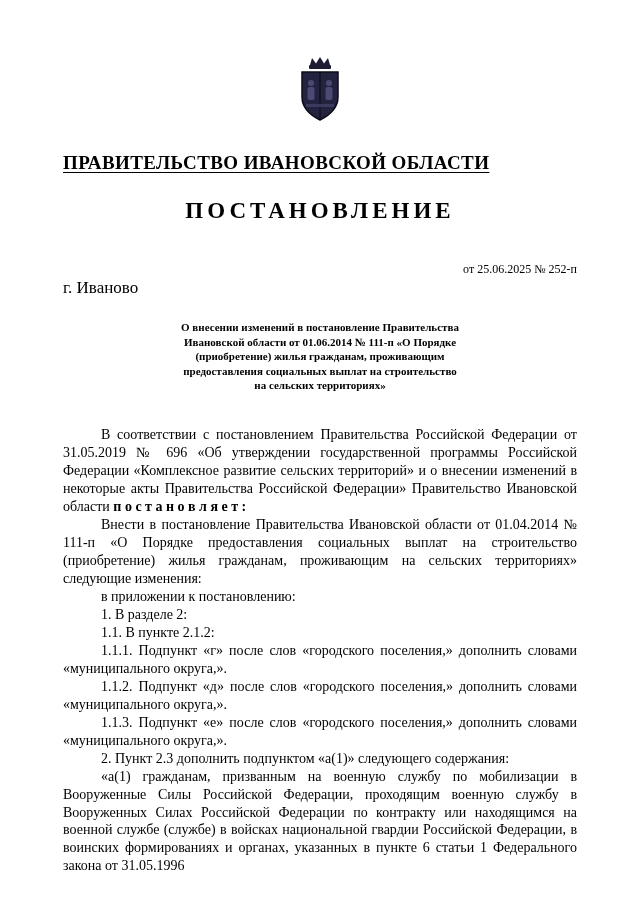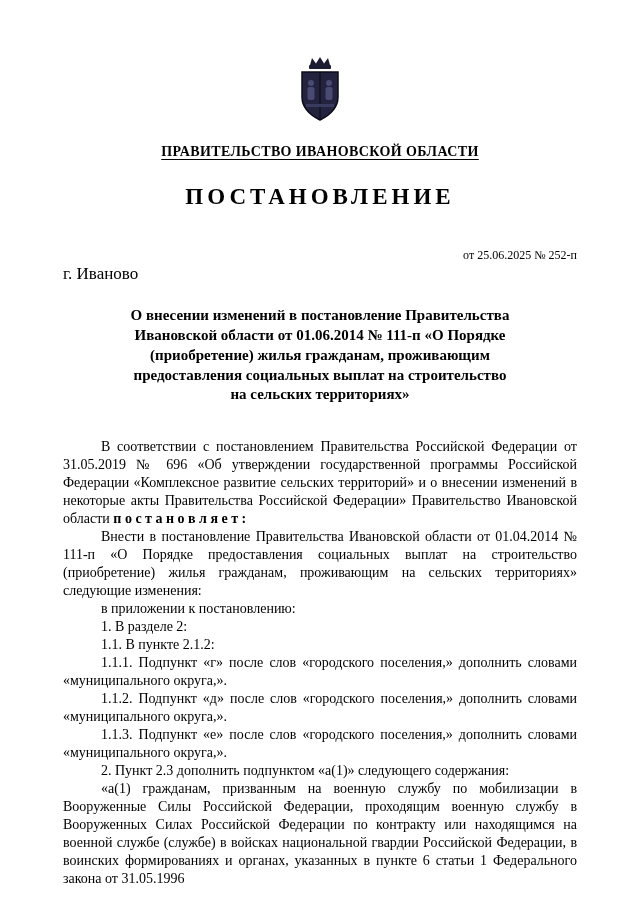--- a/index.html
+++ b/index.html
@@ -16,23 +16,23 @@
     width: 640px;
     min-height: 905px;
     padding: 56px 63px 24px 63px;
     background: #ffffff;
   }
   .emblem-wrap {
     text-align: center;
     line-height: 0;
   }
   .org-title {
-    margin-top: 20px;
-    text-align: center;
-    font-size: 14px;
+    margin-top: 28px;
+    text-align: left;
+    font-size: 19px;
     font-weight: bold;
     letter-spacing: 0.4px;
     text-decoration: underline;
     text-underline-offset: 3px;
   }
   .doc-type {
     margin-top: 24px;
     text-align: center;
     font-size: 23px;
     font-weight: bold;
@@ -45,21 +45,21 @@
     line-height: 1.25;
   }
   .city-line {
     text-align: left;
     font-size: 17px;
     line-height: 1.25;
   }
   .subject {
     margin: 22px auto 0 auto;
     text-align: center;
-    font-size: 15px;
+    font-size: 11px;
     font-weight: bold;
     line-height: 1.32;
   }
   .body-text {
     margin-top: 33px;
     font-size: 14px;
     line-height: 1.285;
   }
   .body-text p {
     margin: 0;

